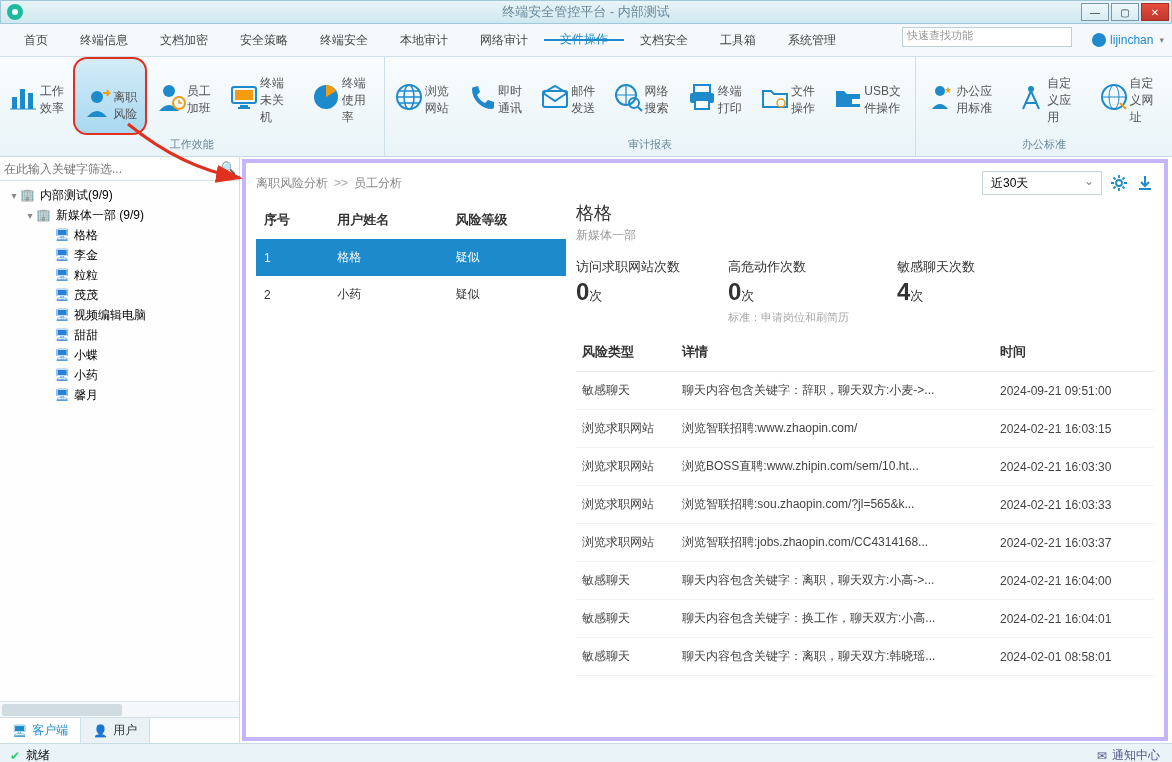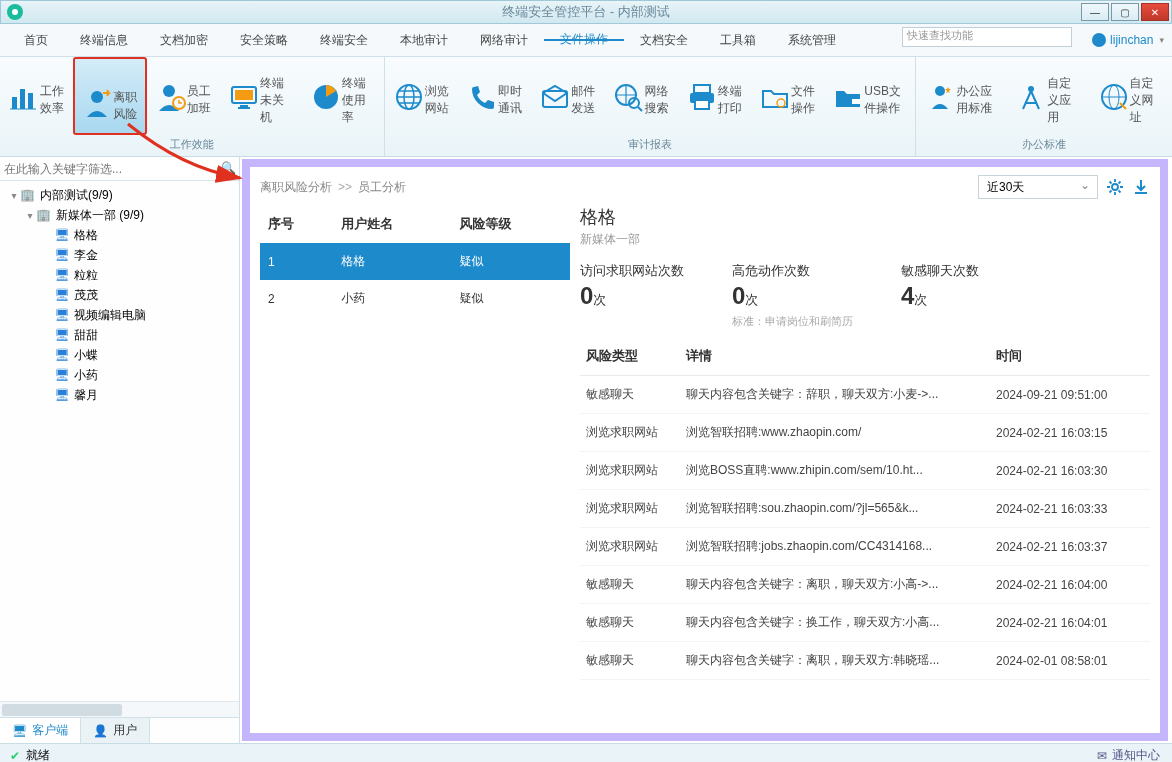--- a/index.html
+++ b/index.html
@@ -24,21 +24,21 @@
 .menubar .chev { font-size: 9px; color: #888; margin-left: 2px; }
 
 
 .ribbon { height: 100px; background: linear-gradient(#f8fcfe, #eaf4f8); border-bottom: 1px solid #c8dce4; display: flex; }
 .ribbon-group { display: flex; flex-direction: column; border-right: 1px solid #d0e0e8; }
 .ribbon-items { display: flex; flex: 1; }
 .ribbon-item { display: flex; flex-direction: row; align-items: center; justify-content: flex-start; padding: 8px 8px 0; cursor: pointer; min-width: 60px; }
 .ribbon-item .ric { width: 32px; height: 32px; margin-bottom: 6px; display: flex; align-items: center; justify-content: center; }
 .ribbon-item .rlabel { font-size: 12px; color: #555; }
 .ribbon-group-label { text-align: center; font-size: 11px; color: #6a8899; padding: 2px 0 4px; }
-.ribbon-item.highlighted { background: linear-gradient(#d4ecf8, #a8d8f0); border: 2px solid #e03020; border-radius: 3px; padding: 20px 6px 0; }
+.ribbon-item.highlighted { background: linear-gradient(#d4ecf8, #a8d8f0); border: 2px solid #e03020; border-radius: 14px; padding: 20px 6px 0; }
 
 svg { display: block; }
 
 
 .red-arrow { position: absolute; pointer-events: none; z-index: 50; }
 
 
 .main { display: flex; height: calc(100% - 24px - 28px - 100px - 24px); }
 
 
@@ -56,21 +56,21 @@
 .node-org { color: #2980d8; }
 .node-pc { color: #2980d8; }
 .sidebar .hscroll { height: 16px; border-top: 1px solid #e0e8ec; background: #f4f8fa; position: relative; }
 .sidebar .hscroll .thumb { position: absolute; left: 2px; top: 2px; height: 12px; width: 120px; background: #d0dce2; border-radius: 2px; }
 .sidebar .tabs { height: 26px; display: flex; border-top: 1px solid #d0e0e8; }
 .sidebar .tabs .stab { flex: 0 0 auto; padding: 0 12px; display: flex; align-items: center; gap: 5px; border-right: 1px solid #d0e0e8; color: #333; cursor: pointer; }
 .sidebar .tabs .stab.active { background: #fff; color: #1d8acb; }
 .sidebar .tabs .stab:not(.active) { background: #eaf2f6; }
 
 
-.content { flex: 1; border: 8px solid #c4b5fd; margin: 2px 4px 2px 2px; padding: 8px 10px; overflow: hidden; display: flex; flex-direction: column; position: relative; }
+.content { flex: 1; border: 4px solid #c4b5fd; margin: 2px 4px 2px 2px; padding: 8px 10px; overflow: hidden; display: flex; flex-direction: column; position: relative; }
 .breadcrumb { display: flex; align-items: center; height: 24px; color: #888; font-size: 12px; }
 .breadcrumb .bc-sep { margin: 0 6px; color: #aaa; }
 .top-controls { position: absolute; right: 10px; top: 8px; display: flex; align-items: center; gap: 8px; }
 .top-controls select { height: 24px; border: 1px solid #c8d4da; background: #fff; padding: 0 24px 0 8px; font-size: 12px; appearance: none; min-width: 120px; }
 .sel-wrap { position: relative; }
 .sel-wrap::after { content: '⌄'; position: absolute; right: 8px; top: 3px; color: #888; pointer-events: none; }
 .gear-ic, .dl-ic { color: #1d8acb; cursor: pointer; }
 
 .content-body { display: flex; flex: 1; margin-top: 6px; overflow: hidden; }
 

